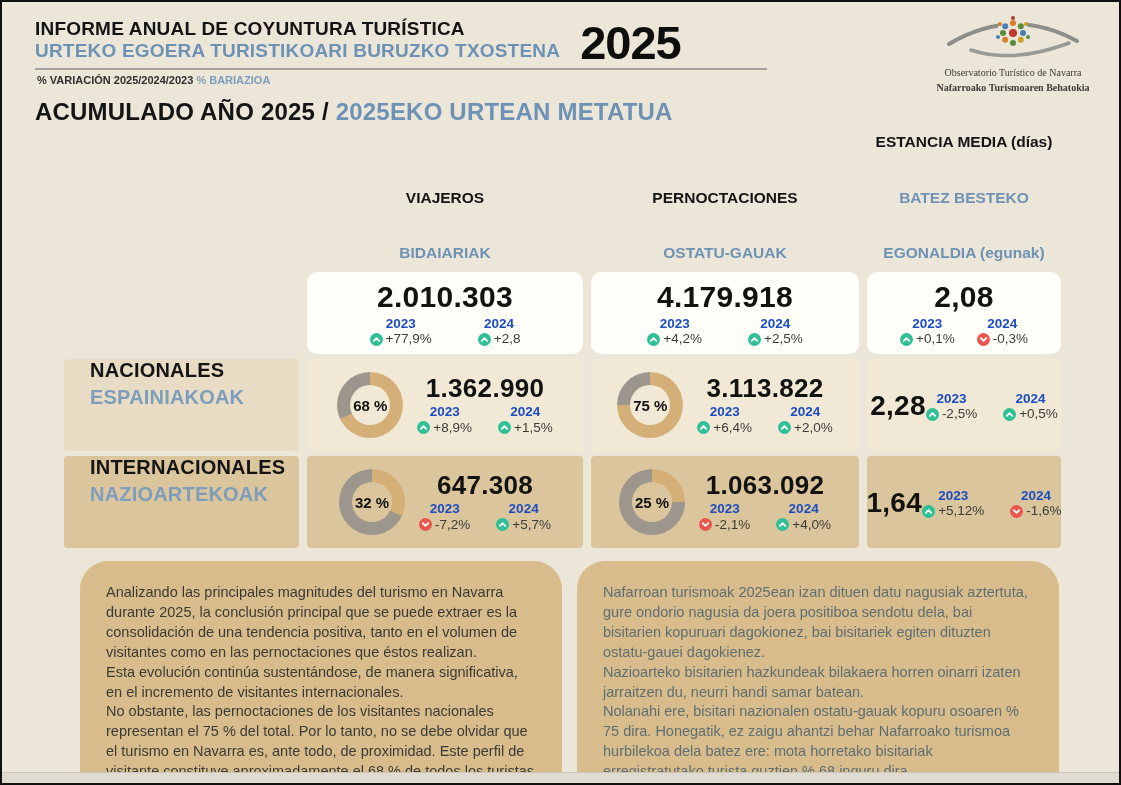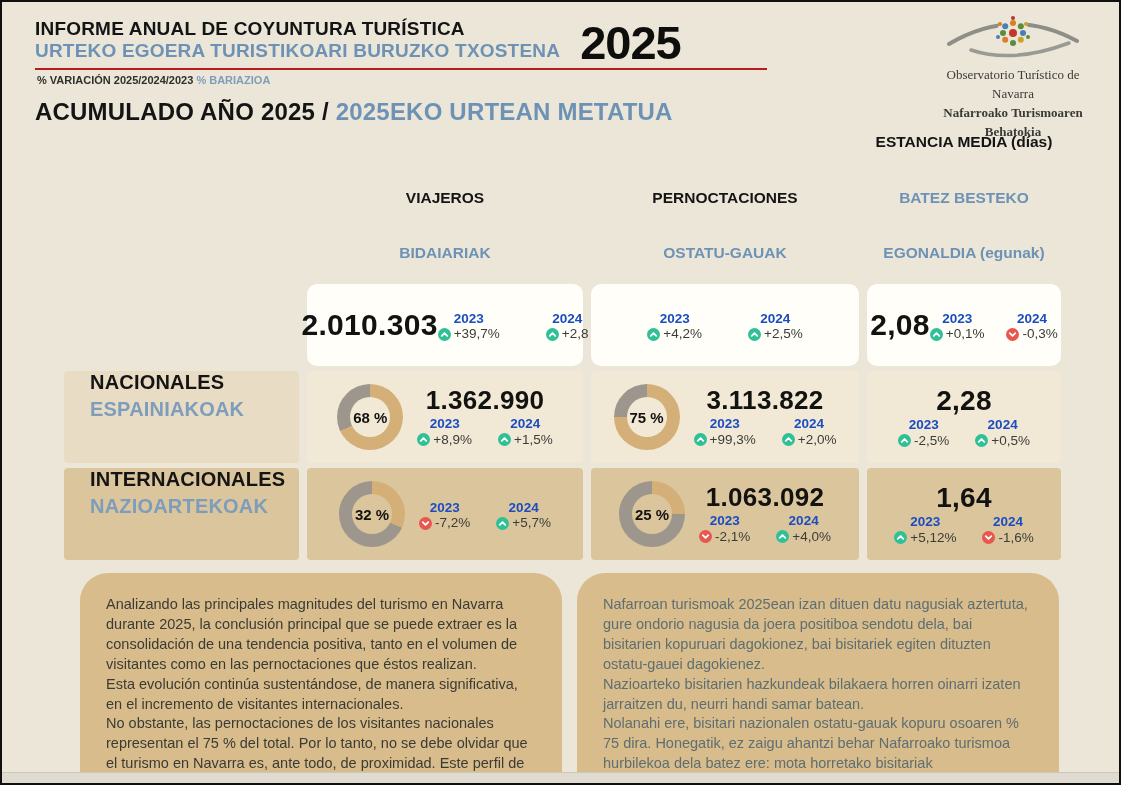--- a/index.html
+++ b/index.html
@@ -17,70 +17,70 @@
     font-family:"Liberation Sans","DejaVu Sans",sans-serif;
     background:#ebe6d8;
     border:2px solid #10100e;
     position:relative;
     overflow:hidden;
     color:#1a1a1a;
   }
   
   .header{padding:16px 30px 0 33px;position:relative;}
   .title-underline{
-    width:732px;border-bottom:2px solid #b91c1c;padding-bottom:5px;
+    width:732px;border-bottom:2px solid #a3a3a3;padding-bottom:5px;
     display:flex;align-items:flex-end;gap:20px;
   }
   .titles{line-height:1.18;}
   .title-es{font-size:19px;font-weight:800;letter-spacing:.2px;color:#141414;}
   .title-eu{font-size:19px;font-weight:800;letter-spacing:.2px;color:var(--accent-blue);}
   .big-year{font-size:47px;font-weight:800;line-height:.82;letter-spacing:-1px;color:#0e0e0c;}
   .variation-line{margin:4px 0 0 2px;font-size:11px;font-weight:700;}
   .variation-es{color:#2f2f2c;}
   .variation-eu{color:var(--label-blue);}
   .logo{position:absolute;top:10px;right:26px;width:160px;text-align:center;}
-  .logo-text{font-family:"Liberation Serif","DejaVu Serif",serif;font-size:13px;color:#3a3a36;line-height:1.45;}
+  .logo-text{font-family:"Liberation Serif","DejaVu Serif",serif;font-size:10px;color:#3a3a36;line-height:1.45;}
   .logo-text .l2{font-weight:600;}
   
   .section-heading{margin:12px 0 0 33px;font-size:24px;font-weight:800;letter-spacing:.2px;}
   .section-heading .es{color:#141414;}
   .section-heading .eu{color:var(--accent-blue);}
   
   .stats{
     margin:6px 0 0 62px;
     display:grid;
     grid-template-columns:235px 276px 268px 194px;
     column-gap:8px;row-gap:5px;
   }
   .col-head{display:flex;flex-direction:column;justify-content:flex-end;align-items:center;
     text-align:center;font-size:15.5px;font-weight:800;line-height:1.28;padding-bottom:4px;min-height:54px;gap:36px;}
   .col-head .es{color:#141414;}
   .col-head .eu{color:var(--accent-blue);}
   .cell{border-radius:4px;min-height:92px;}
   .total-card{background:#fffef9;border-radius:10px;min-height:82px;
-    display:flex;flex-direction:row;align-items:center;justify-content:center;padding:6px 4px;margin-top:12px;}
+    display:flex;flex-direction:column;align-items:center;justify-content:center;padding:6px 4px;}
   .total-value{font-size:30px;font-weight:800;letter-spacing:.3px;color:#121210;}
   .deltas{display:flex;justify-content:center;margin-top:2px;}
   .total-card .deltas{gap:46px;}
   .metric-cell .deltas,.estancia-cell .deltas{gap:26px;}
   .delta-col{text-align:center;line-height:1.15;}
   .delta-year{color:var(--year-blue);font-weight:800;font-size:13.5px;}
   .delta-row{display:flex;align-items:center;justify-content:center;gap:3px;font-size:13.5px;color:#3c3c38;}
   .badge{width:13px;height:13px;border-radius:50%;display:inline-flex;align-items:center;justify-content:center;flex:0 0 13px;}
   .badge svg{width:11px;height:11px;display:block;}
   .badge.up{background:var(--up-green);}
   .badge.down{background:var(--down-red);transform:rotate(180deg);}
   .row-label{display:flex;flex-direction:column;justify-content:flex-start;gap:4px;padding-left:26px;}
   .row-label .es{font-size:20px;font-weight:800;color:#141414;letter-spacing:.2px;}
   .row-label .eu{font-size:20px;font-weight:800;color:var(--label-blue);letter-spacing:.2px;}
   .row-nac{--cell-bg:#f1e9d6;background:var(--cell-bg);}
   .row-nac.row-label{--cell-bg:#e8dcc4;background:var(--cell-bg);}
   .row-int{--cell-bg:#dbc59d;background:var(--cell-bg);}
   .metric-cell{display:flex;align-items:center;justify-content:center;gap:14px;padding:6px 2px;}
-  .estancia-cell{display:flex;flex-direction:column;align-items:center;justify-content:center;padding:6px 2px;}
+  .estancia-cell{display:flex;flex-direction:row;align-items:center;justify-content:center;padding:6px 2px;}
   .metric-body{text-align:center;}
   .metric-value{font-size:26px;font-weight:800;letter-spacing:.3px;color:#121210;line-height:1.05;}
   .estancia-cell .metric-value{font-size:28px;}
   .donut{width:66px;height:66px;border-radius:50%;position:relative;flex:0 0 66px;
     display:flex;align-items:center;justify-content:center;}
   .donut::before{content:"";position:absolute;inset:13px;border-radius:50%;background:var(--cell-bg,#f1e9d6);}
   .donut-label{position:relative;z-index:1;font-size:15px;font-weight:800;color:#121210;white-space:nowrap;
     text-shadow:0 0 3px var(--cell-bg,#f1e9d6),0 0 3px var(--cell-bg,#f1e9d6);}
   
   .texts{display:flex;gap:15px;margin:13px 30px 0 78px;align-items:flex-start;}
@@ -161,38 +161,39 @@
     <div class="total-value">2.010.303</div>
     <div class="deltas">
       <div class="delta-col">
         <div class="delta-year">2023</div>
         <div class="delta-row">
             <span class="badge up">
               <svg viewBox="0 0 12 12">
                 <path d="M3 7.4 6 4.4 9 7.4" fill="none" stroke="#fff" stroke-width="2" stroke-linecap="round" stroke-linejoin="round"></path>
               </svg>
             </span>
-            <span>+39,7%</span>
+            <span>+77,9%</span>
           </div>
       </div>
       <div class="delta-col">
         <div class="delta-year">2024</div>
         <div class="delta-row">
             <span class="badge up">
               <svg viewBox="0 0 12 12">
                 <path d="M3 7.4 6 4.4 9 7.4" fill="none" stroke="#fff" stroke-width="2" stroke-linecap="round" stroke-linejoin="round"></path>
               </svg>
             </span>
             <span>+2,8</span>
           </div>
       </div>
     </div>
   </div>
 
   <div class="total-card">
+    <div class="total-value">4.179.918</div>
     <div class="deltas">
       <div class="delta-col">
         <div class="delta-year">2023</div>
         <div class="delta-row">
             <span class="badge up">
               <svg viewBox="0 0 12 12">
                 <path d="M3 7.4 6 4.4 9 7.4" fill="none" stroke="#fff" stroke-width="2" stroke-linecap="round" stroke-linejoin="round"></path>
               </svg>
             </span>
             <span>+4,2%</span>
@@ -286,21 +287,21 @@
       <div class="metric-value">3.113.822</div>
       <div class="deltas">
         <div class="delta-col">
           <div class="delta-year">2023</div>
           <div class="delta-row">
               <span class="badge up">
                 <svg viewBox="0 0 12 12">
                   <path d="M3 7.4 6 4.4 9 7.4" fill="none" stroke="#fff" stroke-width="2" stroke-linecap="round" stroke-linejoin="round"></path>
                 </svg>
               </span>
-              <span>+99,3%</span>
+              <span>+6,4%</span>
             </div>
         </div>
         <div class="delta-col">
           <div class="delta-year">2024</div>
           <div class="delta-row">
               <span class="badge up">
                 <svg viewBox="0 0 12 12">
                   <path d="M3 7.4 6 4.4 9 7.4" fill="none" stroke="#fff" stroke-width="2" stroke-linecap="round" stroke-linejoin="round"></path>
                 </svg>
               </span>
@@ -342,20 +343,21 @@
   <div class="cell row-int row-label">
     <div class="es">INTERNACIONALES</div>
     <div class="eu">NAZIOARTEKOAK</div>
   </div>
 
   <div class="cell row-int metric-cell">
     <div class="donut" style="background: conic-gradient(rgb(212, 175, 120) 0deg, rgb(212, 175, 120) 32%, rgb(157, 150, 141) 32%, rgb(157, 150, 141) 100%);">
       <span class="donut-label">32 %</span>
     </div>
     <div class="metric-body">
+      <div class="metric-value">647.308</div>
       <div class="deltas">
         <div class="delta-col">
           <div class="delta-year">2023</div>
           <div class="delta-row">
               <span class="badge down">
                 <svg viewBox="0 0 12 12">
                   <path d="M3 7.4 6 4.4 9 7.4" fill="none" stroke="#fff" stroke-width="2" stroke-linecap="round" stroke-linejoin="round"></path>
                 </svg>
               </span>
               <span>-7,2%</span>

